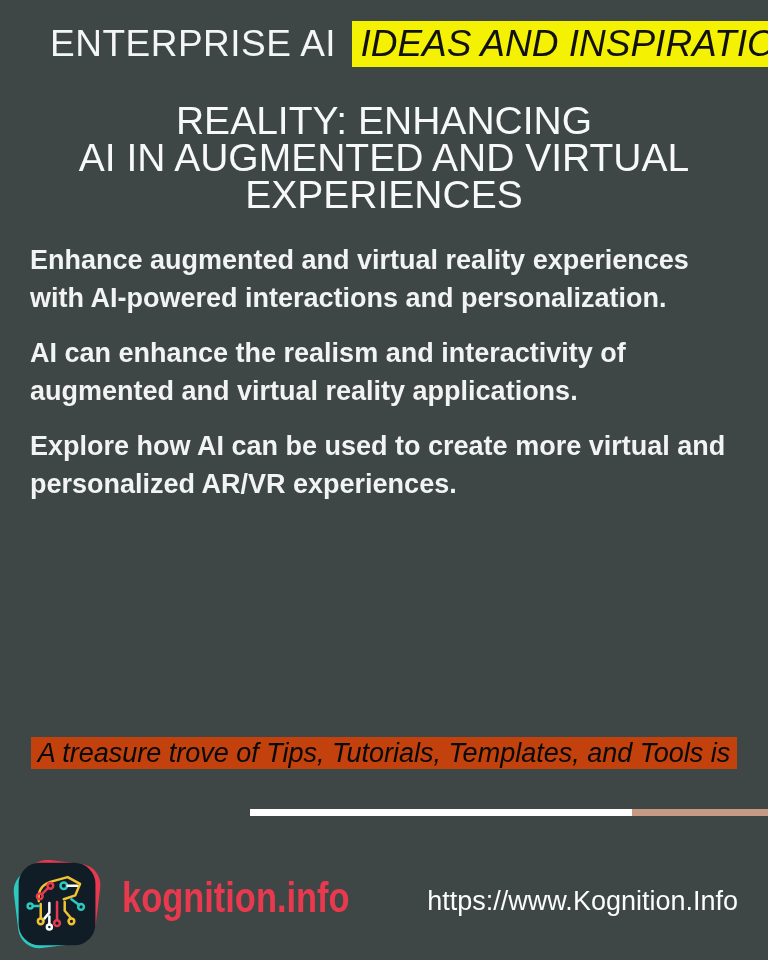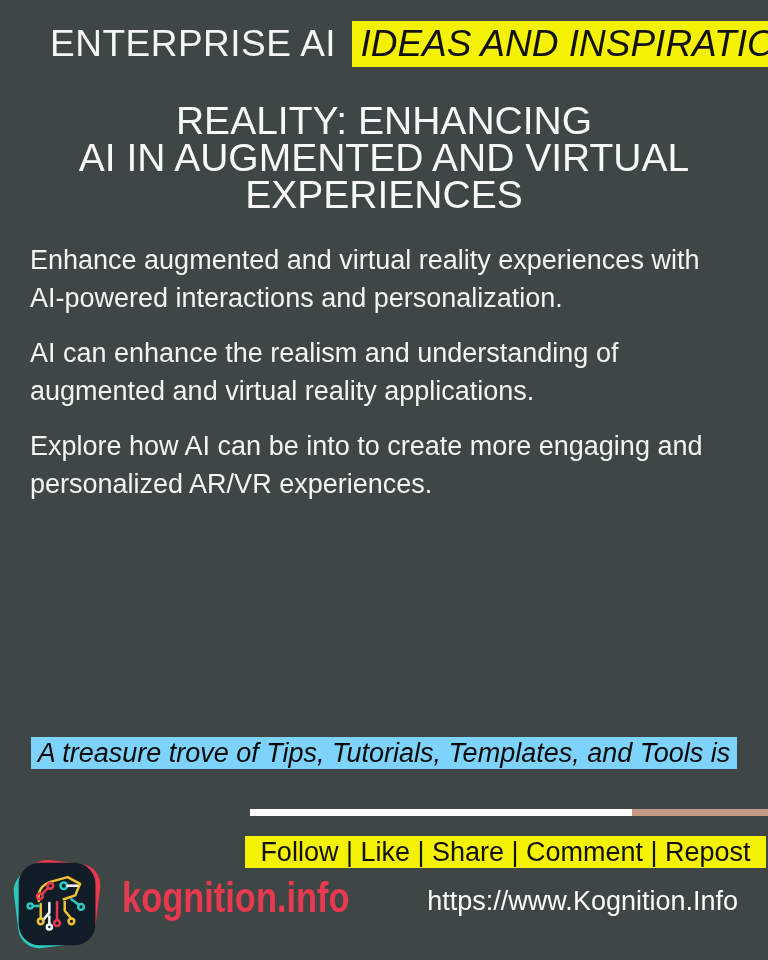--- a/index.html
+++ b/index.html
@@ -30,30 +30,30 @@
     font-size:39px;line-height:37px;
     color:#f7f9f8;
   }
   #title span{display:block;}
   
   #body{
     position:absolute;top:241px;left:30px;right:26px;
     font-size:27px;line-height:38px;
     color:#f2f4f3;
   }
-  #body p{margin:0 7px 17px 0;}
+  #body p{margin:0 7px 17px 0;font-weight:bold;}
   
   #promo{
     position:absolute;top:737px;left:0;width:100%;
     text-align:center;
     font-size:27px;line-height:32px;
     font-style:italic;
   }
   #promo mark{
-    background:#7dd3fc;color:#0a0a0a;
+    background:#c2410c;color:#0a0a0a;
     padding:1px 7px;
     white-space:pre-wrap;
   }
   
   #divider{
     position:absolute;top:809px;left:250px;height:7px;width:518px;
     display:flex;
   }
   #divider .seg-white{width:382px;height:100%;background:#ffffff;}
   #divider .seg-tan{flex:1;height:100%;background:#c59b85;}
@@ -94,34 +94,33 @@
   </div>
 
   <div id="title">
     <span>REALITY: ENHANCING</span>
     <span>AI IN AUGMENTED AND VIRTUAL</span>
     <span>EXPERIENCES</span>
   </div>
 
   <div id="body">
     <p>Enhance augmented and virtual reality experiences with AI-powered interactions and personalization.</p>
-    <p>AI can enhance the realism and understanding of augmented and virtual reality applications.</p>
-    <p>Explore how AI can be into to create more engaging and personalized AR/VR experiences.</p>
+    <p>AI can enhance the realism and interactivity of augmented and virtual reality applications.</p>
+    <p>Explore how AI can be used to create more virtual and personalized AR/VR experiences.</p>
   </div>
 
   <div id="promo">
     <mark>A treasure trove of Tips, Tutorials, Templates, and Tools is</mark><br>
   </div>
 
   <div id="divider">
     <span class="seg-white"></span>
     <span class="seg-tan"></span>
   </div>
 
-  <div id="social">Follow | Like | Share | Comment | Repost</div>
 
   <div id="logo">
     <svg viewBox="0 0 100 100" width="96" height="96" aria-hidden="true">
 
       <rect x="14" y="6" width="78" height="82" rx="22" fill="#e8394f" transform="rotate(7 53 47)"></rect>
       <rect x="6" y="12" width="80" height="82" rx="22" fill="#2cc9c0" transform="rotate(-7 46 53)"></rect>
 
       <rect x="9" y="7" width="80" height="86" rx="22" fill="#101d27"></rect>
 
       <g fill="none" stroke-width="2.6" stroke-linecap="round" stroke-linejoin="round">

